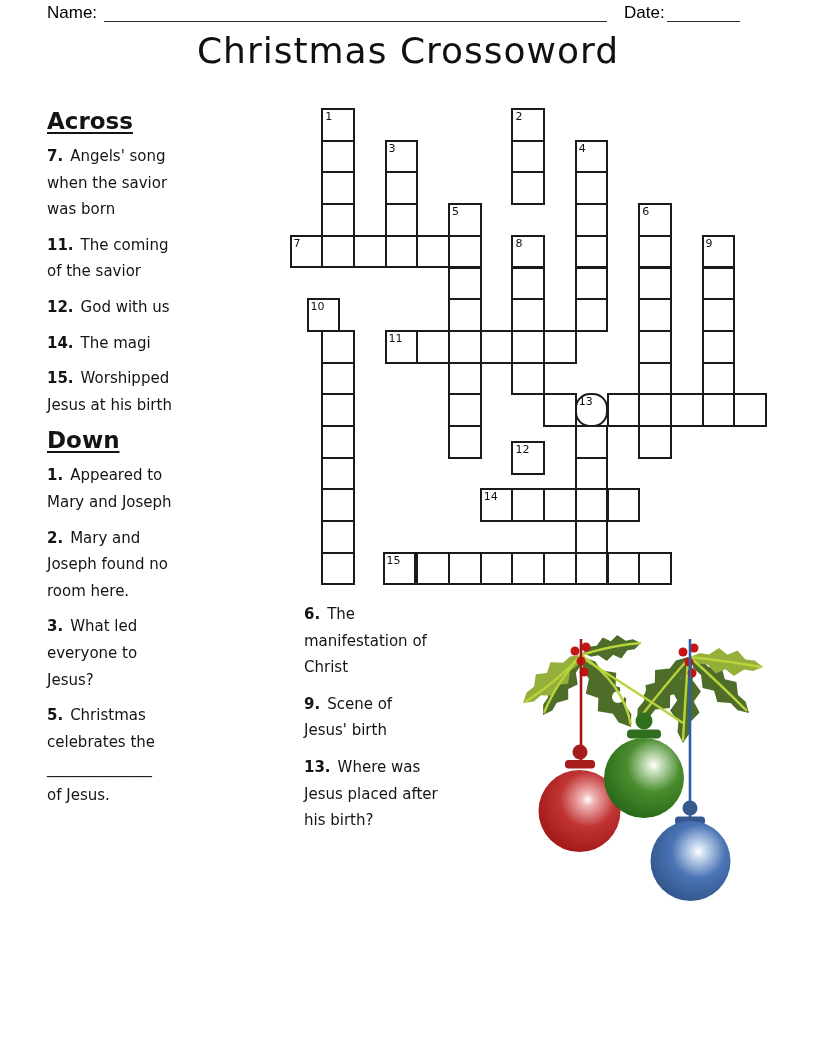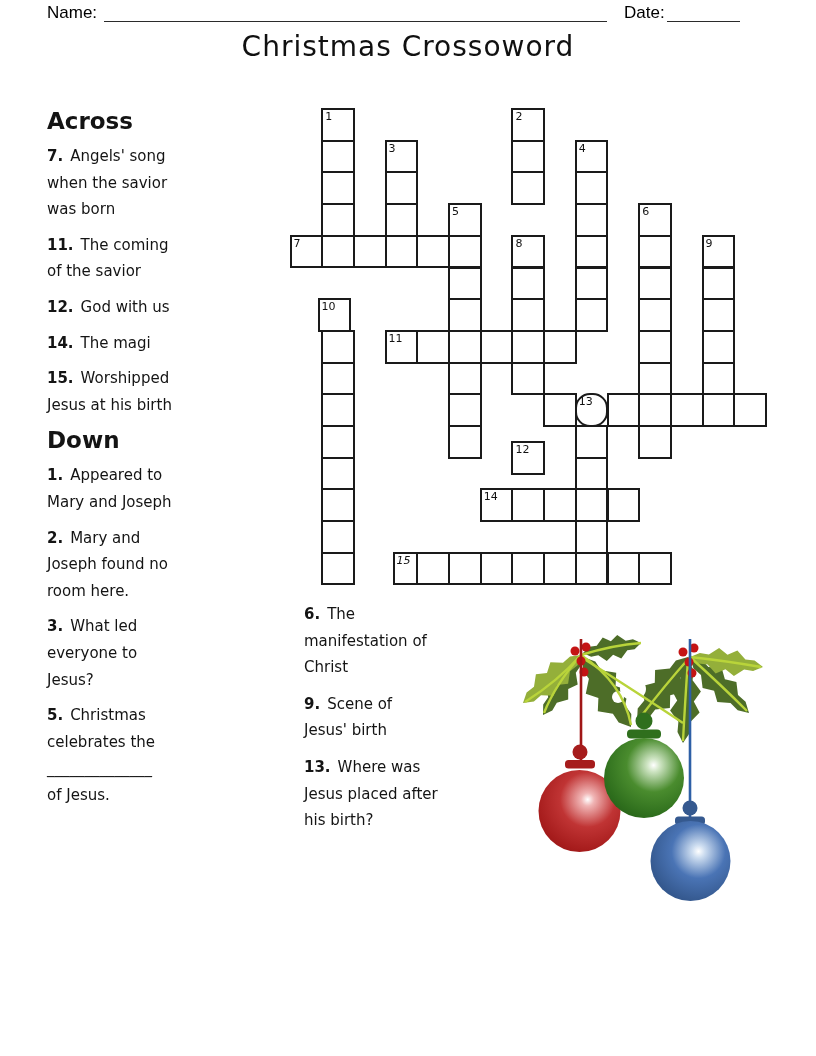--- a/index.html
+++ b/index.html
@@ -8,31 +8,31 @@
   
   .hdr-label{position:absolute;top:3px;font-family:"Liberation Sans",sans-serif;
              font-size:17px;color:#000;}
   #name-label{left:47px;}
   #date-label{left:624px;}
   .hdr-line{position:absolute;top:21px;height:0;border-bottom:1.6px solid #2b2b2b;}
   #name-line{left:104px;width:503px;}
   #date-line{left:667px;width:73px;}
   
   .title{position:absolute;left:0;top:30px;width:816px;margin:0;text-align:center;
-         font-size:28px;font-weight:400;letter-spacing:1px;color:#101010;}
+         font-size:36px;font-weight:400;letter-spacing:1px;color:#101010;}
   
   #grid{position:absolute;left:289.5px;top:108px;}
   .cell{position:absolute;width:33.7px;height:33.7px;box-sizing:border-box;
         border:2px solid #1a1a1a;background:#fff;}
   .cell .num{position:absolute;top:0px;left:2px;font-size:11px;line-height:13px;
              color:#111;font-family:"DejaVu Sans",sans-serif;}
   
   .col-left{position:absolute;left:47px;top:108px;width:252px;}
   .col-mid{position:absolute;left:293px;top:601px;width:242px;}
-  .clue-heading{font-size:23px;font-weight:bold;
+  .clue-heading{font-size:23px;font-weight:bold;text-decoration:underline;
                 text-decoration-thickness:2px;text-underline-offset:3px;
                 margin:0 0 8px 0;line-height:27px;}
   .clue{font-size:15px;line-height:26.6px;margin:0 0 9px 0;}
   .col-mid .clue{margin-bottom:10px;margin-left:11px;}
   .clue-num{font-weight:bold;}
   .clue-text{white-space:pre-line;margin-left:7px;}
   
   #ornaments{position:absolute;left:513px;top:623px;width:268px;height:298px;}
 </style>
 </head>
@@ -110,21 +110,21 @@
         <span class="num">12</span>
       </div>
       <div class="cell" style="left: 412.1px; top: 126.8px;">
         <span class="num">9</span>
       </div>
       <div class="cell" style="left: 412.1px; top: 158.5px;"></div>
       <div class="cell" style="left: 412.1px; top: 190.2px;"></div>
       <div class="cell" style="left: 412.1px; top: 221.9px;"></div>
       <div class="cell" style="left: 412.1px; top: 253.6px;"></div>
       <div class="cell" style="left: 412.1px; top: 285.3px;"></div>
-      <div class="cell" style="left: 28px; top: 190.2px;">
+      <div class="cell" style="left: 17px; top: 190.2px;">
         <span class="num">10</span>
       </div>
       <div class="cell" style="left: 31.7px; top: 221.9px;"></div>
       <div class="cell" style="left: 31.7px; top: 253.6px;"></div>
       <div class="cell" style="left: 31.7px; top: 285.3px;"></div>
       <div class="cell" style="left: 31.7px; top: 317px;"></div>
       <div class="cell" style="left: 31.7px; top: 348.7px;"></div>
       <div class="cell" style="left: 31.7px; top: 380.4px;"></div>
       <div class="cell" style="left: 31.7px; top: 412.1px;"></div>
       <div class="cell" style="left: 31.7px; top: 443.8px;"></div>
@@ -145,21 +145,21 @@
       <div class="cell" style="left: 285.3px; top: 348.7px;"></div>
       <div class="cell" style="left: 285.3px; top: 380.4px;"></div>
       <div class="cell" style="left: 285.3px; top: 412.1px;"></div>
       <div class="cell" style="left: 285.3px; top: 443.8px;"></div>
       <div class="cell" style="left: 190.2px; top: 380.4px;">
         <span class="num">14</span>
       </div>
       <div class="cell" style="left: 221.9px; top: 380.4px;"></div>
       <div class="cell" style="left: 253.6px; top: 380.4px;"></div>
       <div class="cell" style="left: 317px; top: 380.4px;"></div>
-      <div class="cell" style="left: 103px; top: 443.8px; font-style: italic;">
+      <div class="cell" style="left: 93px; top: 443.8px;">
         <span class="num">15</span>
       </div>
       <div class="cell" style="left: 126.8px; top: 443.8px;"></div>
       <div class="cell" style="left: 158.5px; top: 443.8px;"></div>
       <div class="cell" style="left: 190.2px; top: 443.8px;"></div>
       <div class="cell" style="left: 221.9px; top: 443.8px;"></div>
       <div class="cell" style="left: 253.6px; top: 443.8px;"></div>
       <div class="cell" style="left: 317px; top: 443.8px;"></div>
       <div class="cell" style="left: 348.7px; top: 443.8px;"></div>
     </div>

